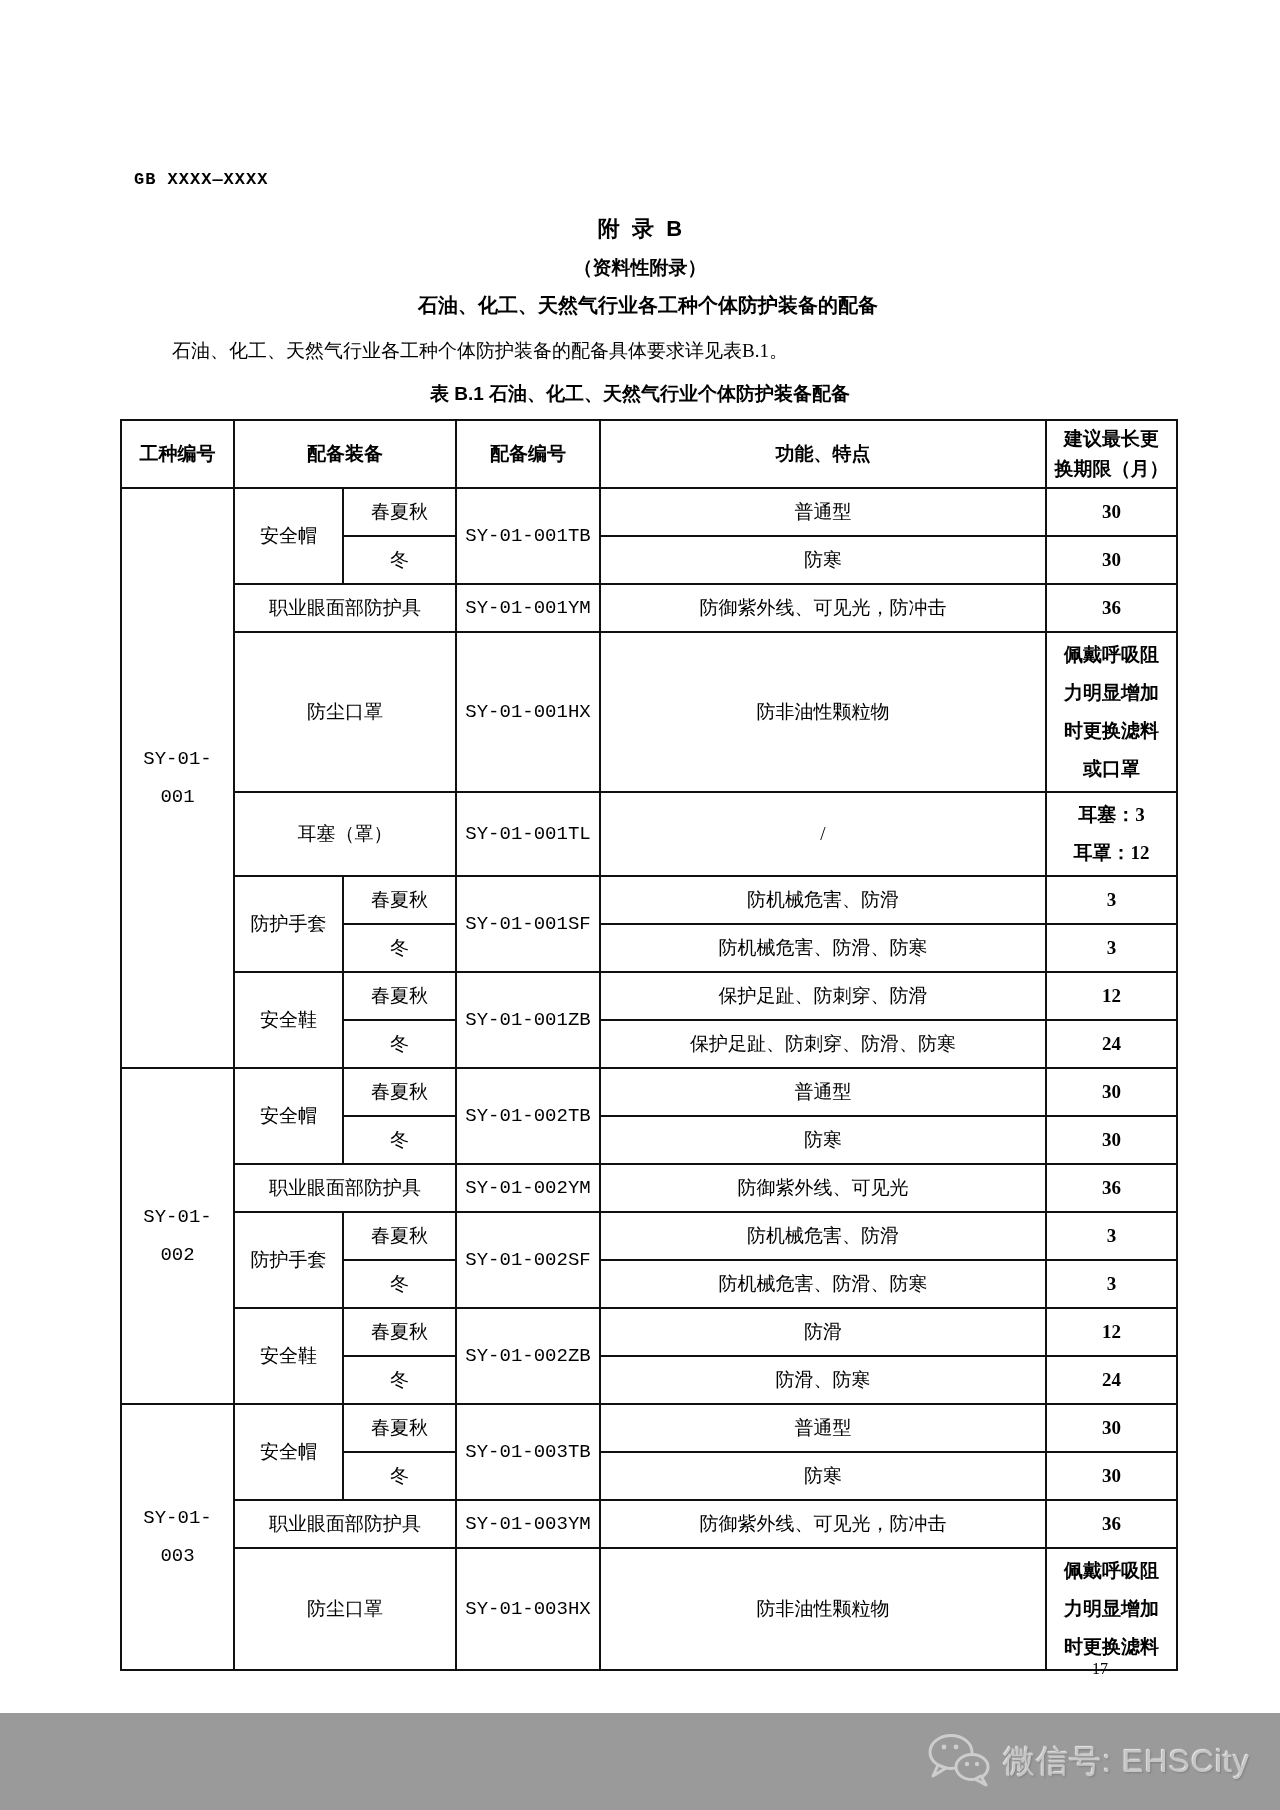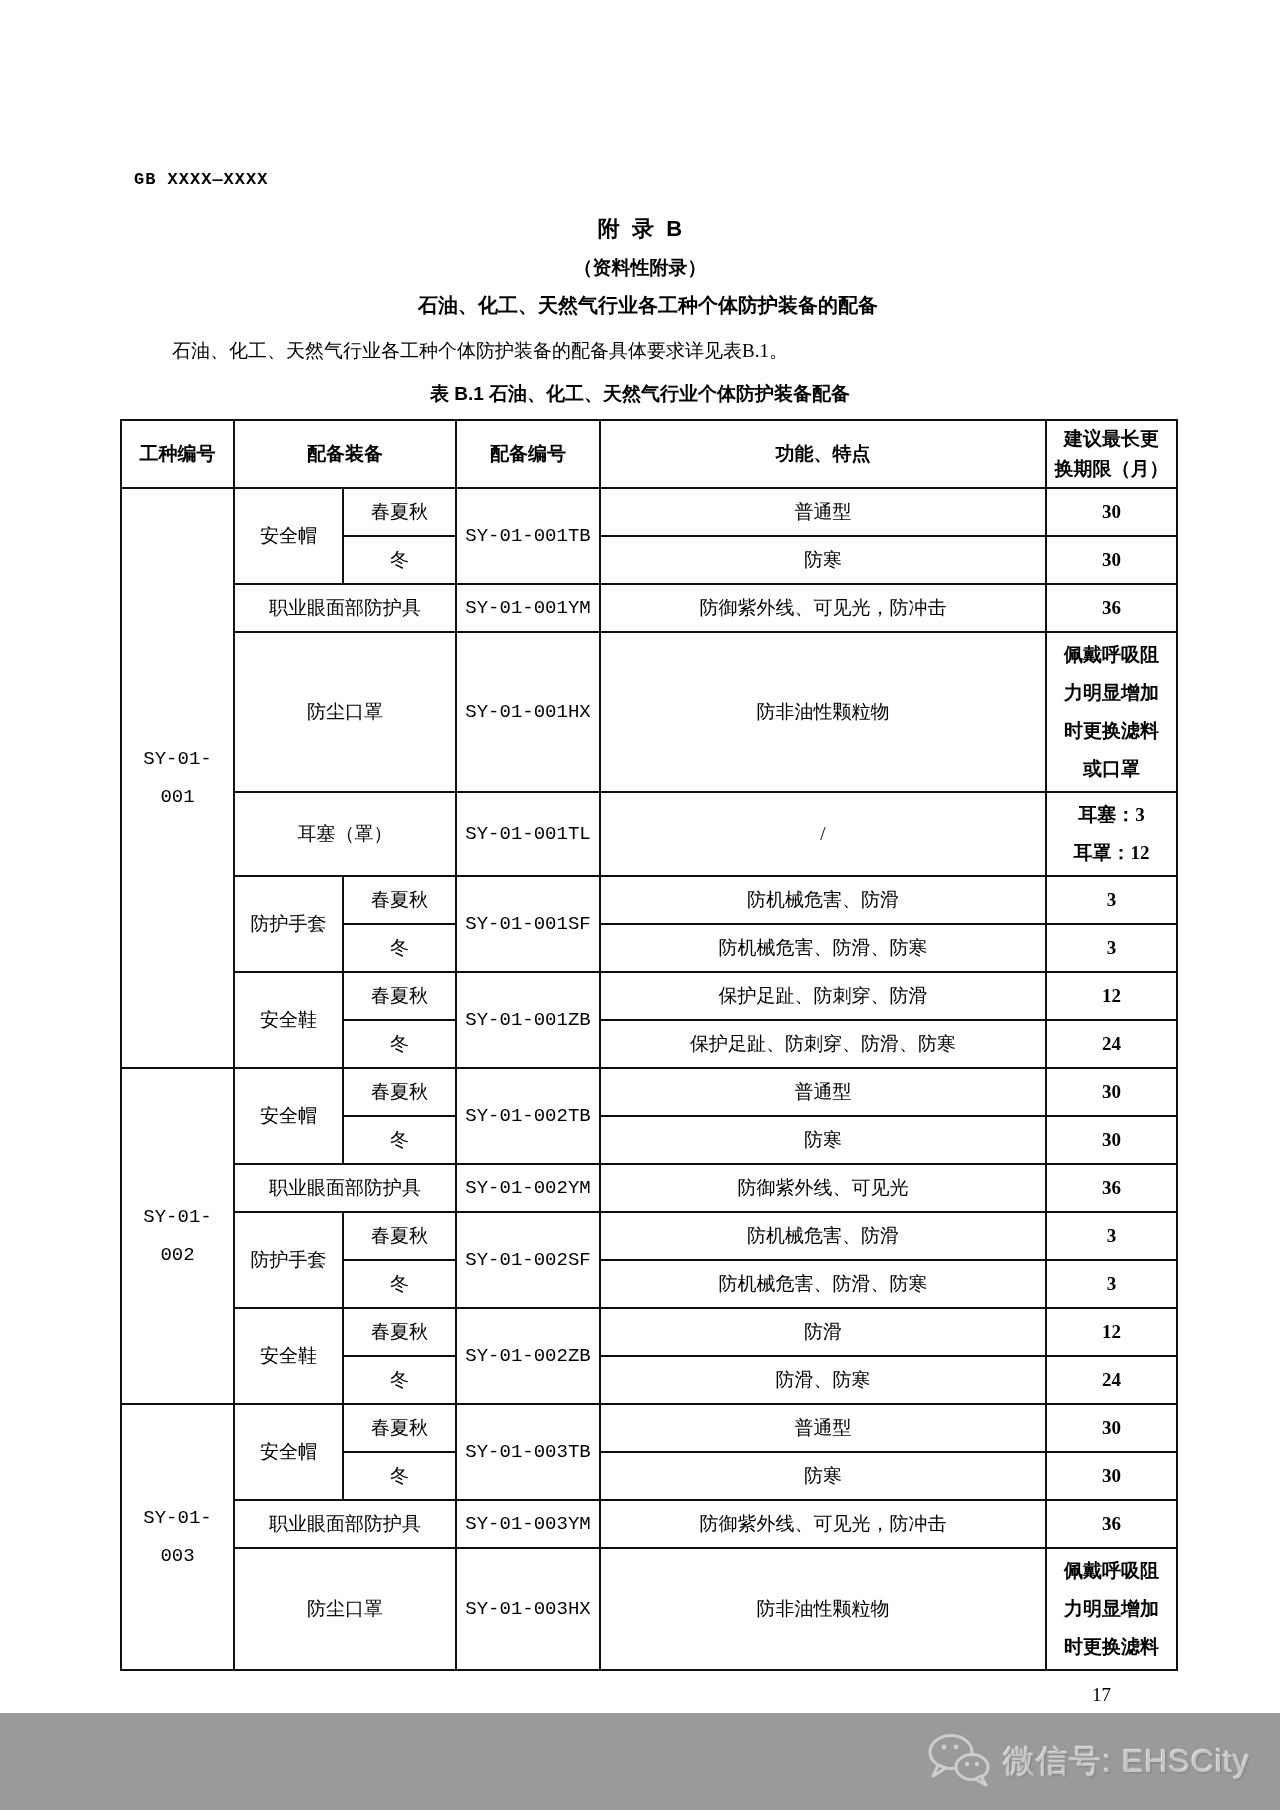--- a/index.html
+++ b/index.html
@@ -85,22 +85,21 @@
     font-family:Liberation Mono, monospace;
     font-size:16px;
     margin-left:16px;
   }
   td.func { text-align:left; padding-left:10px; }
   td.period { white-space:pre-line;font-weight:bold; }
   td.equip-name, td.season { font-family:"Liberation Serif", serif; }
   .page-number {
     position:absolute;
     left:1092px; top:1660px;
-    font-size:19px;
-    margin-top:24px;
+    font-size:16px;
   }
   .footer-bar {
     position:absolute;
     left:0; bottom:0;
     width:100%; height:97px;
     background:#9a9a9a;
     display:flex;
     align-items:center;
     justify-content:flex-end;
     gap:12px;

